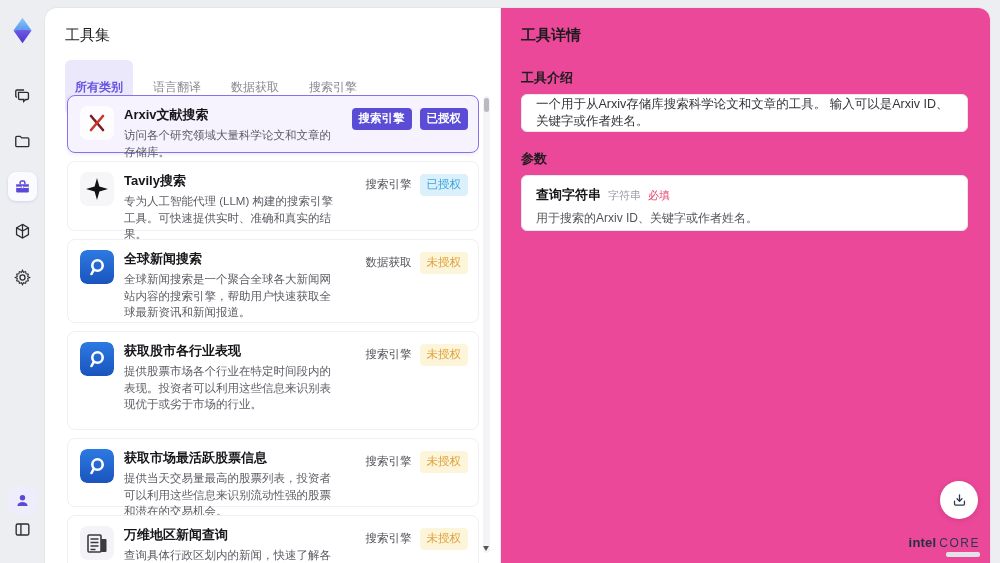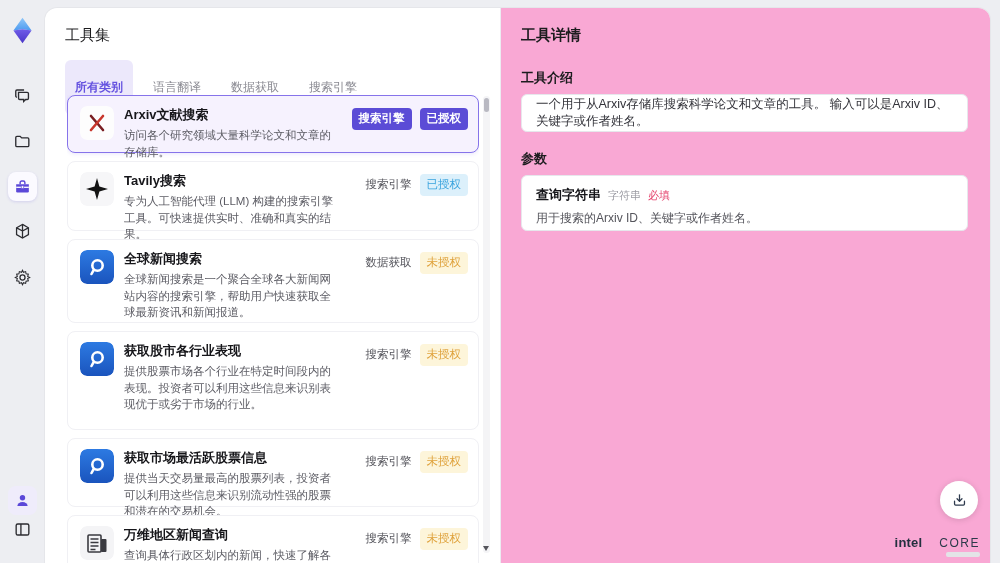--- a/index.html
+++ b/index.html
@@ -45,39 +45,39 @@
   .badge.filled { background:#5b4cd6; color:#ffffff; font-weight:600; }
   .badge.auth-ok { background:#dcf0fb; color:#3ba4de; }
   .badge.auth-no { background:#fdf5da; color:#dfa23c; }
   
   .scrollbar { position:absolute; left:438px; top:88px; width:7px; bottom:10px; background:#f4f4f6; border-radius:4px; }
   .scroll-thumb { position:absolute; left:1px; top:2px; width:5px; height:14px; background:#b9b9c2; border-radius:3px; }
   .scroll-down { position:absolute; left:0; bottom:2px; width:0; height:0;
     border-left:3.5px solid transparent; border-right:3.5px solid transparent; border-top:5px solid #55555c; }
   
   .detail-col { position:absolute; left:455px; top:0; right:0; bottom:0;
-    border-left:1px solid #ececf1; background:#f9a8d4; border-radius:0 12px 0 0; }
+    border-left:1px solid #ececf1; background:#ec4899; border-radius:0 12px 0 0; }
   .detail-title { position:absolute; left:20px; top:18px; font-size:15px; font-weight:700; }
   .section-h { font-size:13px; font-weight:700; color:#1c1c1e; }
   .intro-h { position:absolute; left:20px; top:61px; }
   .intro-box { position:absolute; left:20px; right:22px; top:86px; height:38px;
     background:#fff; border:1px solid #e7e7ec; border-radius:6px; display:flex; align-items:center; padding:0 14px;
     font-size:12.5px; color:#33333a; }
   .params-h { position:absolute; left:20px; top:142px; }
   .param-card { position:absolute; left:20px; right:22px; top:167px; height:56px;
     background:#fff; border:1px solid #e7e7ec; border-radius:6px; padding:10px 14px; }
   .param-line1 { display:flex; align-items:baseline; gap:7px; }
   .param-name { font-size:13px; font-weight:700; color:#16161a;font-family:Liberation Serif, serif; }
   .param-type { font-size:11px; color:#9a9aa2; }
   .param-req { font-size:11px; color:#e5446d; }
   .param-desc { font-size:12px; color:#55555c; margin-top:6px; }
   
   .dl-btn { position:absolute; right:22px; bottom:44px; width:38px; height:38px; border-radius:50%;
     background:#fff; box-shadow:0 1px 6px rgba(0,0,0,.14); display:flex; align-items:center; justify-content:center; cursor:pointer; }
-  .brand { position:absolute; right:20px; bottom:13px; display:flex; align-items:flex-end; gap:17px; }
+  .brand { position:absolute; right:20px; bottom:13px; display:flex; align-items:flex-end; gap:3px; }
   .brand .b1 { font-size:13px; font-weight:700; color:#24303f; letter-spacing:.2px; }
   .brand .b2 { font-size:12px; color:#2c3a4a; letter-spacing:1.5px; }
   .brand-bar { position:absolute; right:20px; bottom:6px; width:34px; height:5px; background:#e3e3e7; border-radius:2px; }
 </style>
 </head>
 <body>
 
 <div class="rail">
   <div class="logo">
     <svg viewBox="0 0 24 24">

